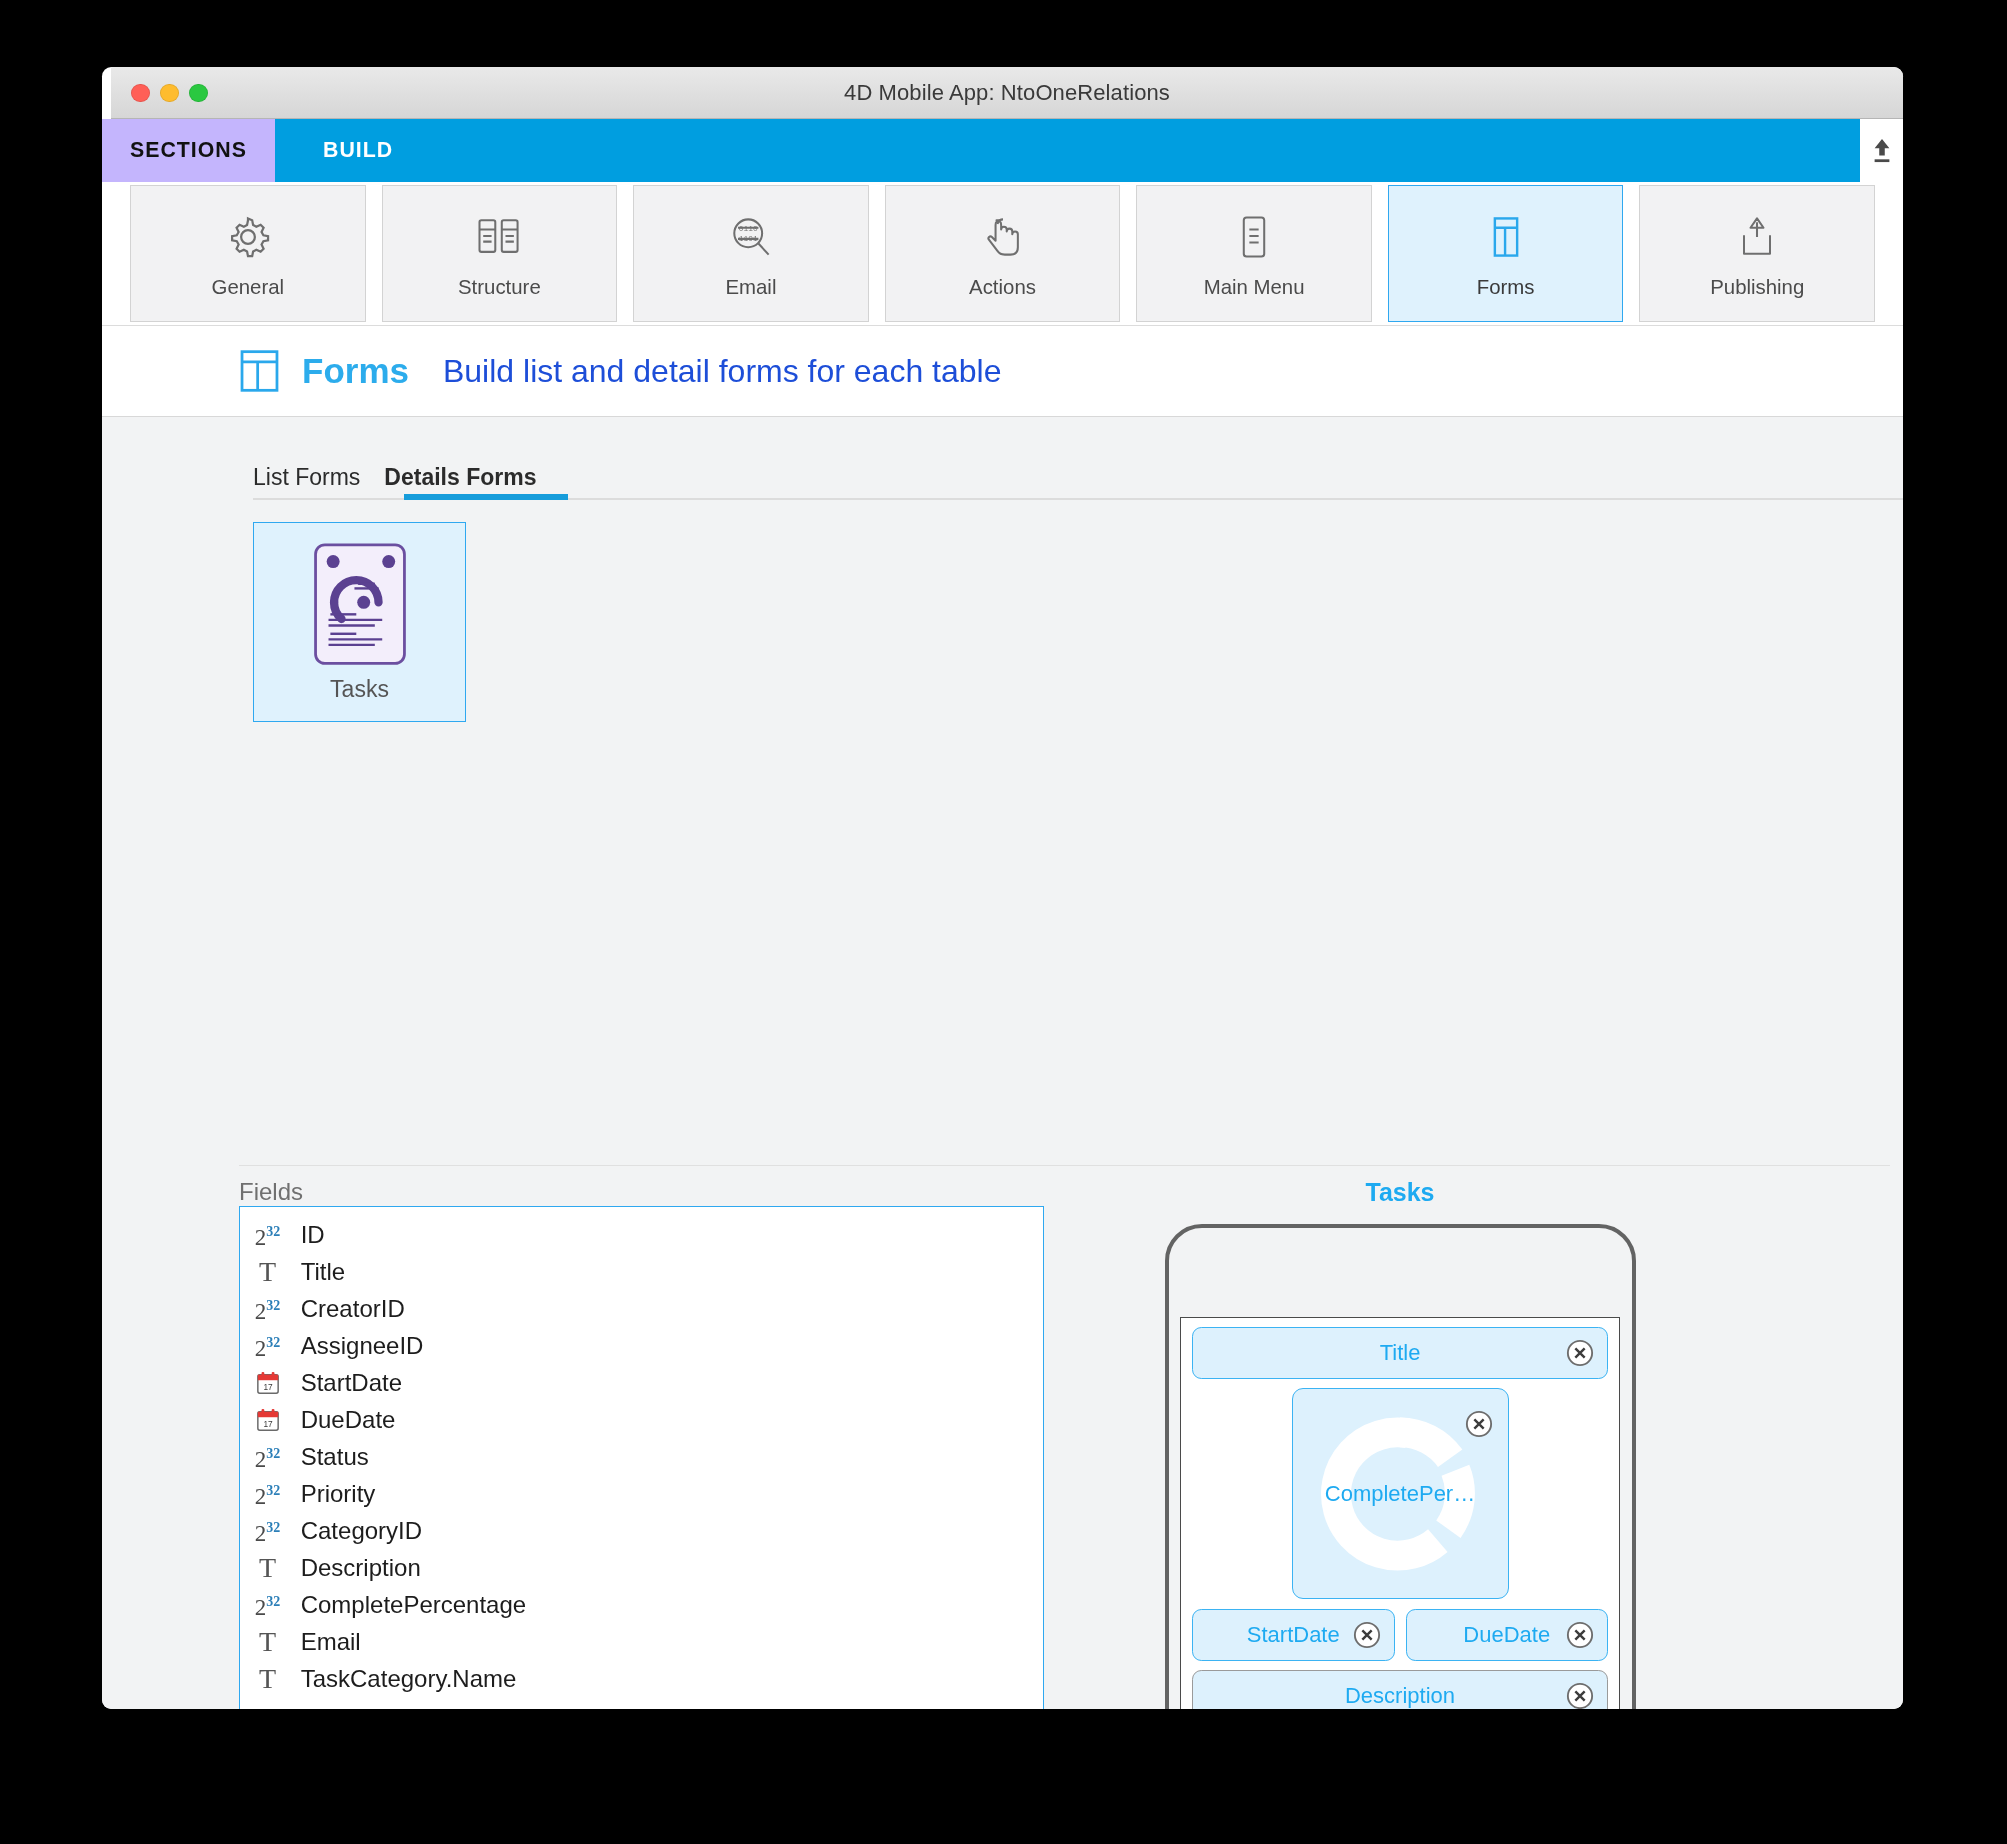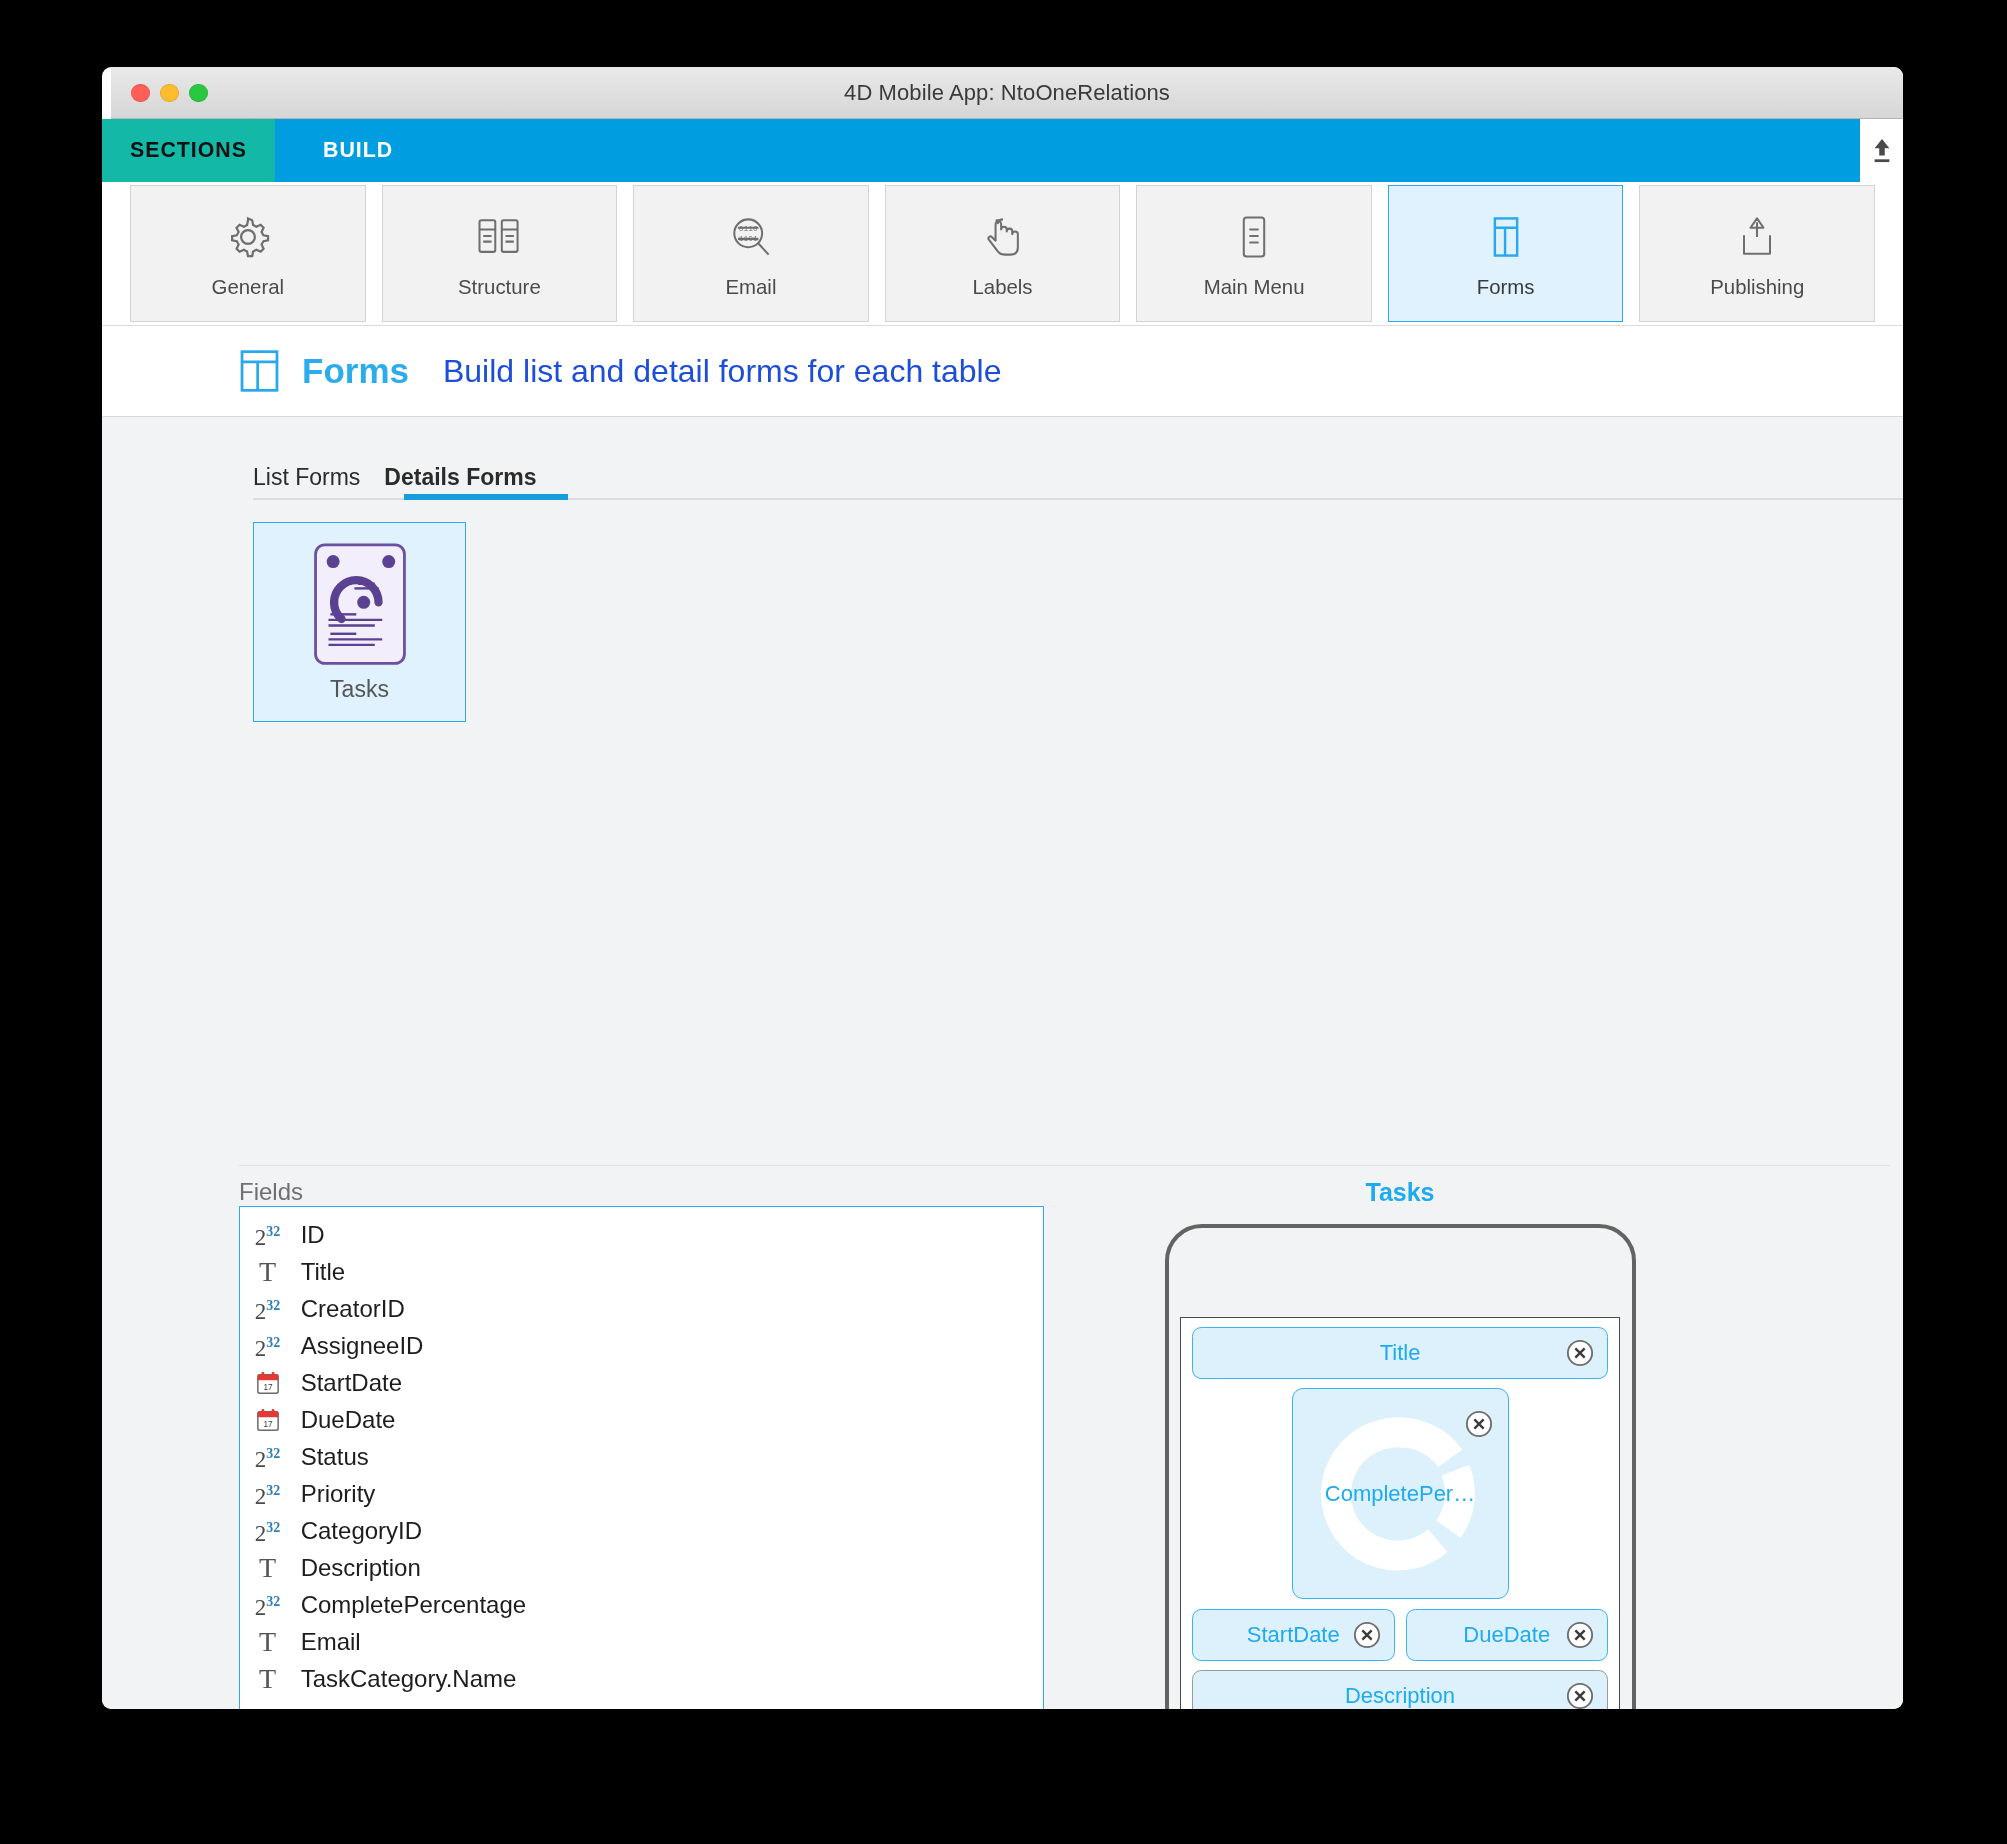--- a/index.html
+++ b/index.html
@@ -42,21 +42,21 @@
   .tabstrip {
     flex: 0 0 63px;
     display: flex; align-items: stretch;
     background: #ffffff;
     position: relative;
   }
   .tab {
     display: flex; align-items: center; justify-content: center;
     font-size: 21.3px; font-weight: bold; letter-spacing: 1px;
   }
-  .tab.sections { width: 173px; background: #14b8a6; color: #111111; }
+  .tab.sections { width: 173px; background: #c4b5fd; color: #111111; }
   .tab.build    { flex: 1; background: #009ee0; color: #ffffff; justify-content: flex-start; padding-left: 48px; }
   .upload-btn {
     width: 43px; background: #ffffff;
     display: flex; align-items: center; justify-content: center;
     cursor: pointer;
   }
   .upload-ic { display: block; }
 
   
   .sectionbar {
@@ -260,21 +260,21 @@
 
     <div class="sec-btn">
       <span class="sec-ic">
         <svg width="52" height="52" viewBox="0 0 56 56">
           <g fill="none" stroke="#6f6f6f" stroke-width="2.2" stroke-linejoin="round">
             <path d="M25 10 c-3 0-5 2-5 5 v17 l-4-4 c-2-2-5 1-3 3 l9 12 c2 3 5 4 8 4 h6 c5 0 8-3 8-8 V25 c0-2-1-3-3-3 s-3 1-3 3 v-3 c0-2-1-3-3-3 s-3 1-3 3 v-2 c0-2-1-3-3-3 s-3 1-3 3 V15 c0-3-2-5-5-5z"></path>
             <path d="M22 14 c1-3 3-5 6-5"></path>
           </g>
         </svg>
       </span>
-      <span class="sec-lbl">Labels</span>
+      <span class="sec-lbl">Actions</span>
     </div>
 
 
     <div class="sec-btn">
       <span class="sec-ic">
         <svg width="52" height="52" viewBox="0 0 56 56">
           <g fill="none" stroke="#6f6f6f" stroke-width="2.2">
             <rect x="17" y="7" width="22" height="42" rx="3"></rect>
             <path d="M23 20 h10 M23 27 h10 M23 34 h10"></path>
           </g>

